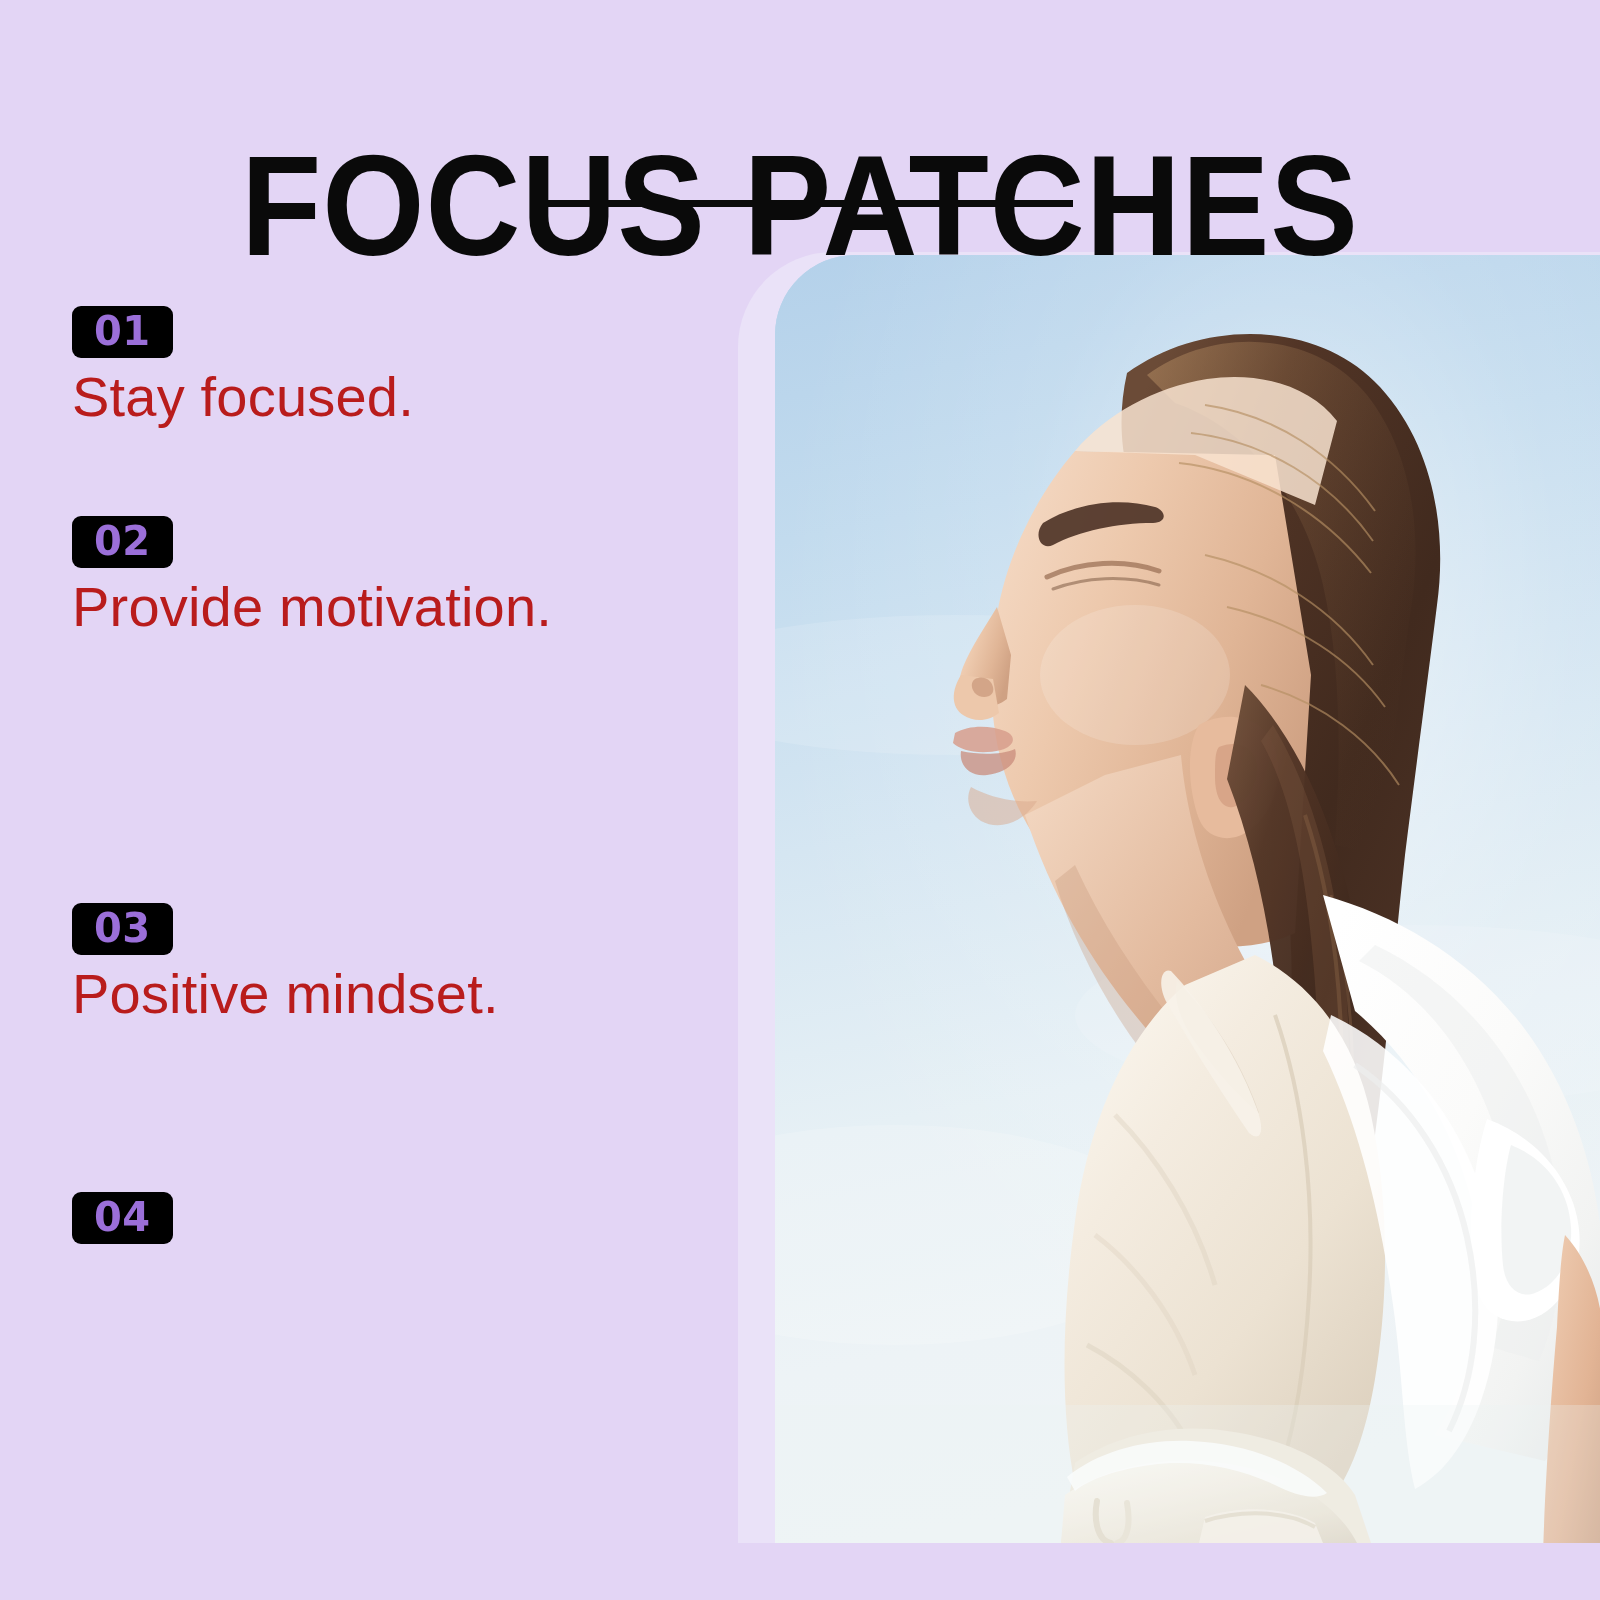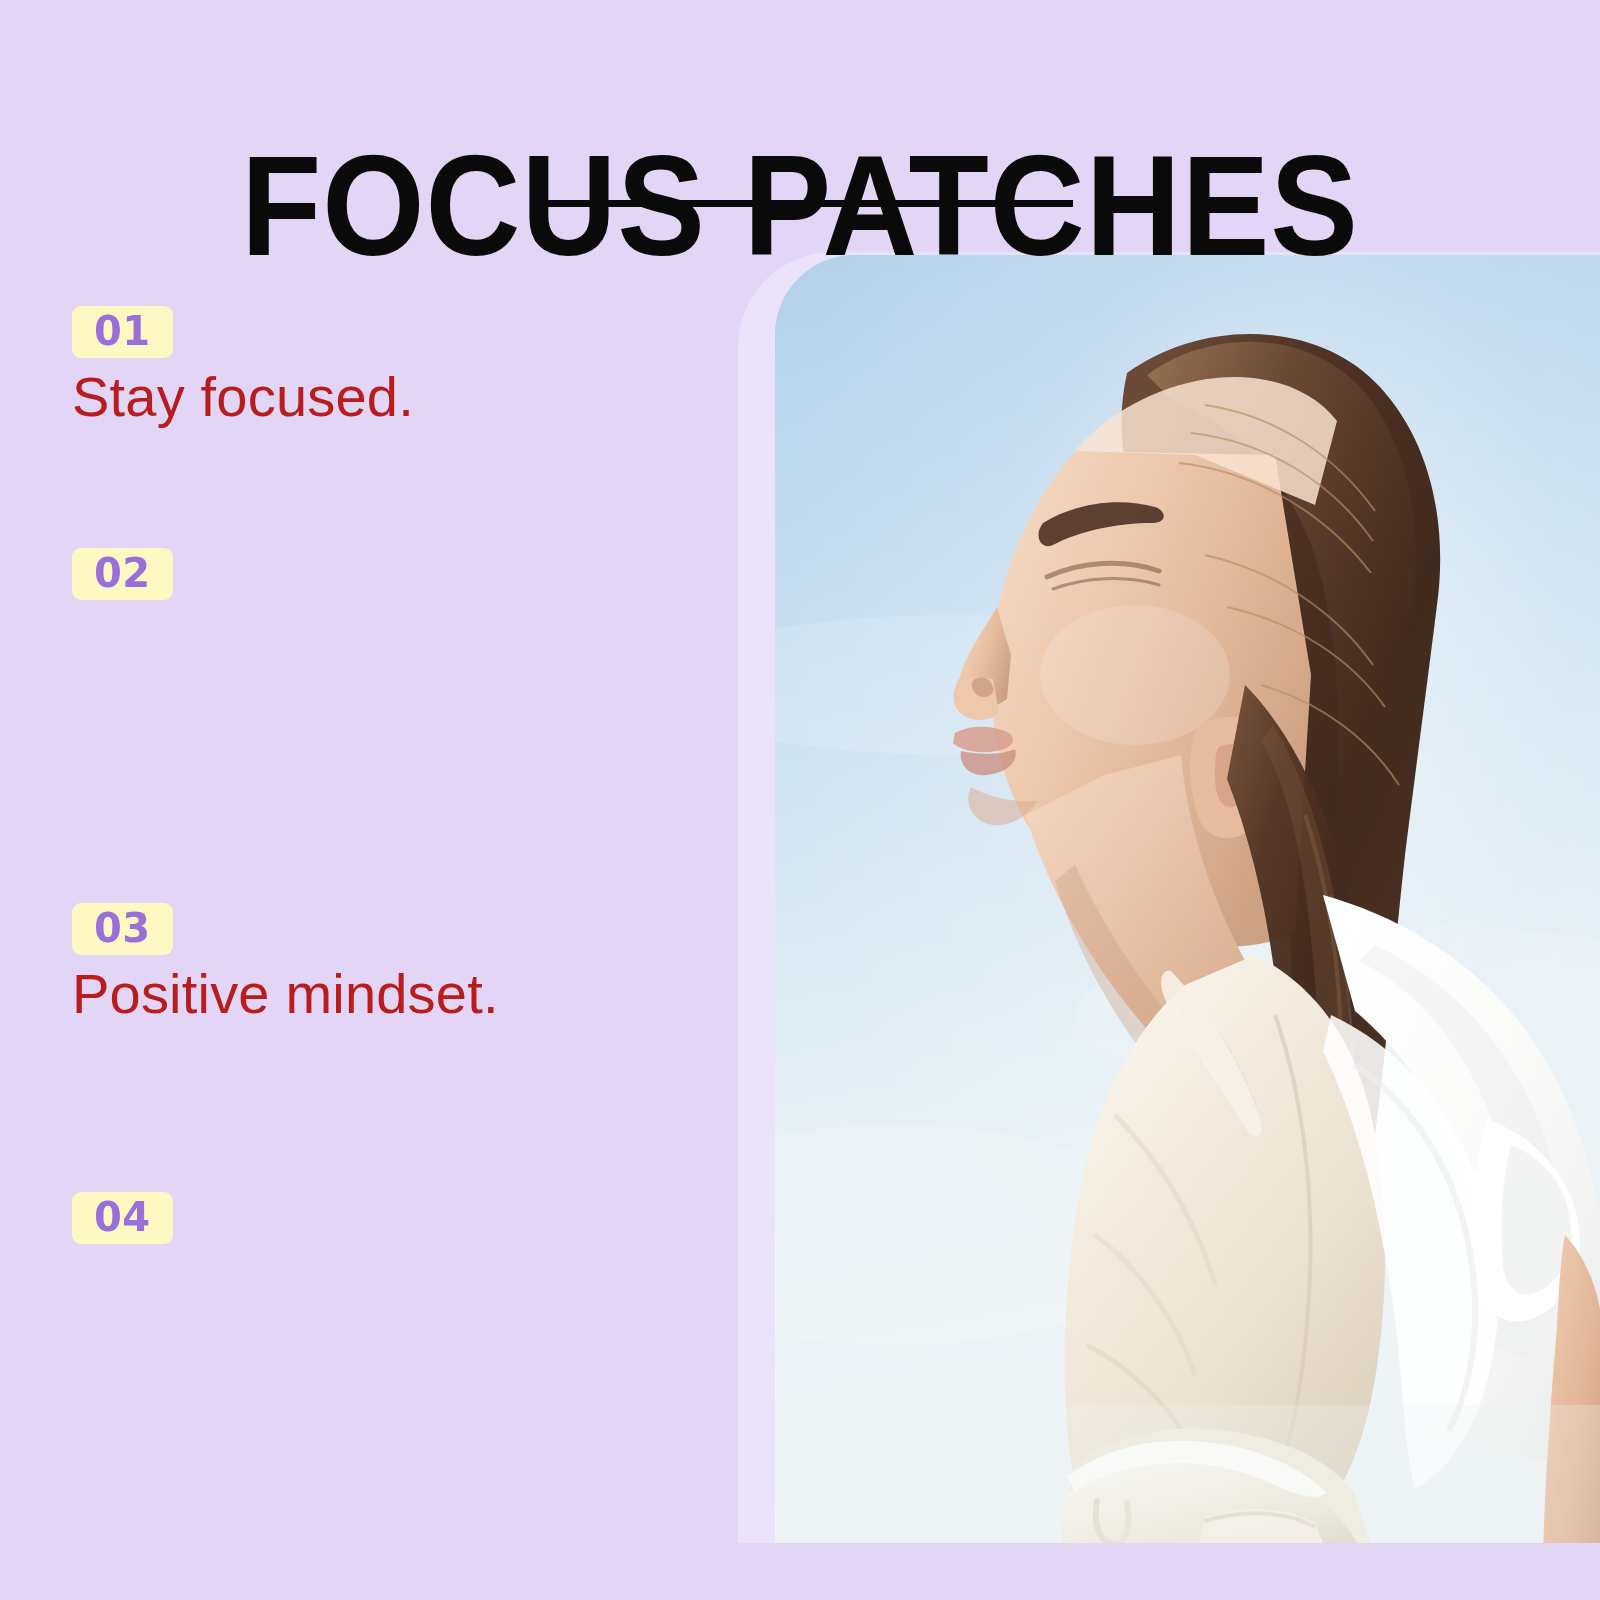--- a/index.html
+++ b/index.html
@@ -65,27 +65,27 @@
     width: 540px;
     height: 7px;
     background: #0a0a0a;
     z-index: 5;
   }
 
   
   .list { position: absolute; left: 0; top: 0; z-index: 5; }
   .item { position: absolute; left: 72px; }
   .item-1 { top: 306px; }
-  .item-2 { top: 548px; }
+  .item-2 { top: 516px; }
   .item-3 { top: 903px; }
   .item-4 { top: 1192px; text-align: right; }
 
   .badge {
     display: inline-block;
-    background: #fef9c3;
+    background: #000000;
     border-radius: 9px;
     padding: 5px 22px 7px 22px;
     color: #9b6fd9;
     font-family: "DejaVu Sans", "Liberation Sans", sans-serif;
     font-weight: 700;
     font-size: 40px;
     line-height: 1.0;
     letter-spacing: 0.5px;
   }
   .item-text {
@@ -328,20 +328,21 @@
 
   <div class="list">
 
     <div class="item item-1">
       <span class="badge">01</span>
       <div class="item-text">Stay focused.</div>
     </div>
 
     <div class="item item-2">
       <span class="badge">02</span>
+      <div class="item-text">Provide motivation.</div>
     </div>
 
     <div class="item item-3">
       <span class="badge">03</span>
       <div class="item-text">Positive mindset.</div>
     </div>
 
     <div class="item item-4">
       <span class="badge">04</span>
     </div>

